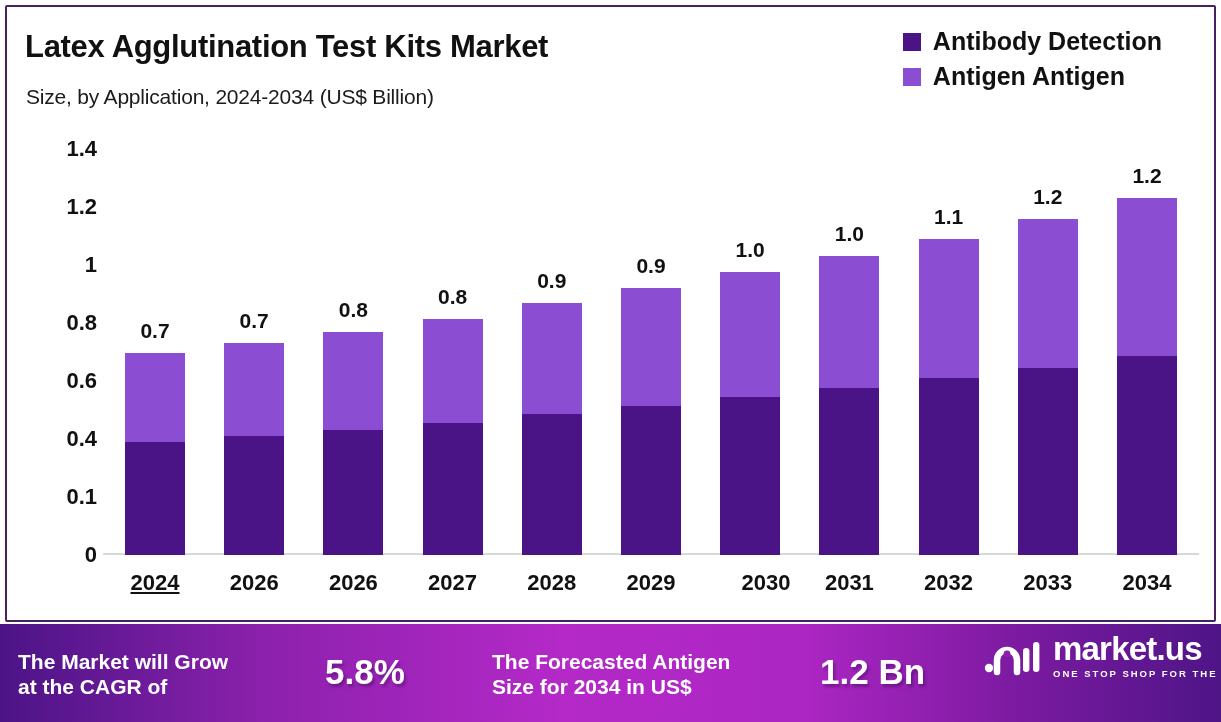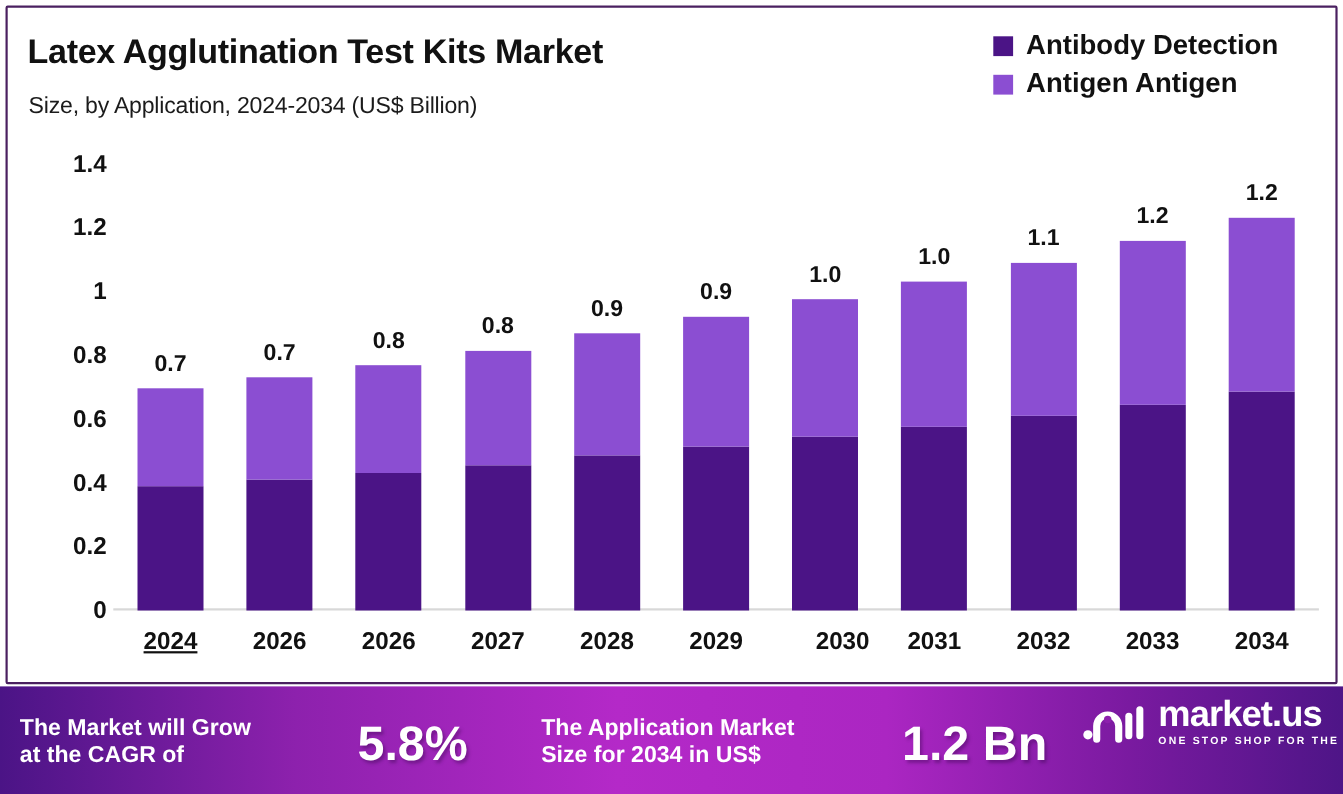--- a/index.html
+++ b/index.html
@@ -69,21 +69,21 @@
   .footer {
     position:absolute; left:0; top:624px; width:1221px; height:98px;
     background:linear-gradient(90deg,#4b1486 0%, #8d21ad 22%, #b429c8 46%, #ab26c2 66%, #7a1aa0 84%, #4e1587 100%);
     display:flex; align-items:center; overflow:hidden;text-decoration:underline;
   }
   .f-text {
     color:#ffffff; font-size:21px; font-weight:bold; line-height:1.18;
     white-space:nowrap;
   }
   .f-big {
-    color:#ffffff; font-size:44px; font-weight:bold; white-space:nowrap;
+    color:#ffffff; font-size:35px; font-weight:bold; white-space:nowrap;
     text-shadow:2px 3px 3px rgba(40,0,60,0.35);
   }
   .f-cell-1 { position:absolute; left:18px; top:26px; }
   .f-cell-2 { position:absolute; left:325px; top:28px; }
   .f-cell-3 { position:absolute; left:492px; top:26px; }
   .f-cell-4 { position:absolute; left:820px; top:28px; }
 
   
   .logo { position:absolute; left:982px; top:632px; display:flex; align-items:center; }
   .logo-mark { width:62px; height:44px; margin-right:9px; flex:0 0 auto; }
@@ -114,21 +114,21 @@
         </div>
         <div class="legend-row">
           <span class="legend-swatch" style="background: rgb(139, 78, 210);"></span>
           <span class="legend-label">Antigen Antigen</span>
         </div>
       </div>
 
     <div class="plot">
       <div class="ytick-wrap" id="yaxis">
           <div class="ytick" style="top: 548px;">0</div>
-          <div class="ytick" style="top: 490px;">0.2</div>
+          <div class="ytick" style="top: 490px;">0.1</div>
           <div class="ytick" style="top: 432px;">0.4</div>
           <div class="ytick" style="top: 374px;">0.6</div>
           <div class="ytick" style="top: 316px;">0.8</div>
           <div class="ytick" style="top: 258px;">1</div>
           <div class="ytick" style="top: 200px;">1.2</div>
           <div class="ytick" style="top: 142px;">1.4</div>
         </div>
       <div class="axis-line"></div>
       <div class="bars" id="bars">
           <div class="bar-group" style="left: 22px; bottom: 65px; height: 201.55px;">
@@ -204,21 +204,21 @@
 
   </div>
 
   <div class="footer">
     <div class="f-cell-1">
       <div class="f-text">The Market will Grow</div>
       <div class="f-text">at the CAGR of</div>
     </div>
     <div class="f-cell-2 f-big">5.8%</div>
     <div class="f-cell-3">
-      <div class="f-text">The Application Market</div>
+      <div class="f-text">The Forecasted Antigen</div>
       <div class="f-text">Size for 2034 in US$</div>
     </div>
     <div class="f-cell-4 f-big">1.2 Bn</div>
   </div>
 
   <div class="logo">
     <span class="logo-mark">
       <svg viewBox="0 0 62 44" width="62" height="44" aria-hidden="true">
         <circle cx="7" cy="34" r="4.2" fill="#ffffff"></circle>
         <path d="M15 38 L15 26 A10 10 0 0 1 35 26 L35 38" fill="none" stroke="#ffffff" stroke-width="6.5" stroke-linecap="round"></path>

